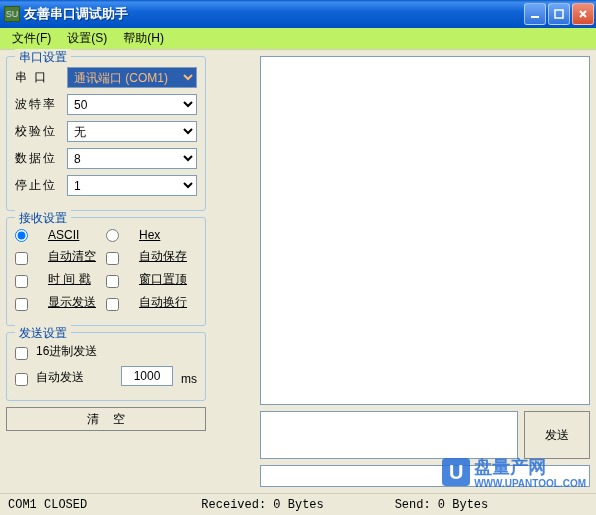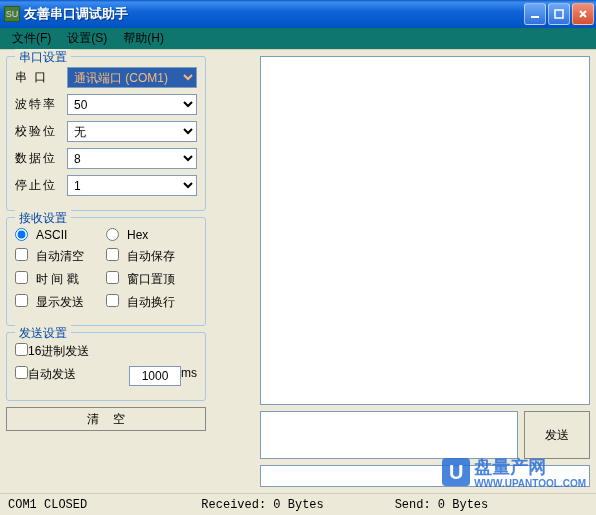--- a/index.html
+++ b/index.html
@@ -5,37 +5,37 @@
 * { box-sizing: border-box; margin: 0; padding: 0; }
 body { font-family: "Microsoft YaHei", SimSun, Arial, sans-serif; font-size: 12px; background: #ece9d8; width: 596px; height: 515px; overflow: hidden; }
 .titlebar { background: linear-gradient(to bottom, #0a5ac6 0%, #3d8cf0 8%, #1164d6 40%, #0052c4 100%); height: 28px; display: flex; align-items: center; padding: 0 2px 0 4px; color: white; }
 .titlebar-icon { width: 16px; height: 16px; background:#4a7a3a; border:1px solid #2a5a1a; margin-right: 4px; display:flex; align-items:center; justify-content:center; font-size:9px; color:#cde; }
 .titlebar-text { flex: 1; font-size: 13px; font-weight: bold; text-shadow: 1px 1px 1px rgba(0,0,0,0.4); }
 .titlebar-btns { display: flex; gap: 2px; }
 .tbbtn { width: 22px; height: 22px; border-radius: 3px; display: flex; align-items: center; justify-content: center; border: 1px solid rgba(255,255,255,0.5); cursor: pointer; }
 .tbbtn.min, .tbbtn.max { background: linear-gradient(to bottom,#6fa8f7,#2f72dc); }
 .tbbtn.close { background: linear-gradient(to bottom,#f08f7a,#d64f2f); }
 .tbbtn svg { width: 12px; height: 12px; }
-.menubar { background: #0f766e; height: 22px; border-bottom: 1px solid #d0cdb8; display: flex; align-items: center; padding: 0 4px; }
+.menubar { background: #bef264; height: 22px; border-bottom: 1px solid #d0cdb8; display: flex; align-items: center; padding: 0 4px; }
 .menuitem { padding: 2px 8px; cursor: pointer; }
 .content { display: flex; padding: 6px; gap: 6px; height: calc(515px - 28px - 22px - 22px); }
 .leftcol { width: 200px; display: flex; flex-direction: column; gap: 6px; }
 .groupbox { border: 1px solid #a8c8e8; border-radius: 3px; padding: 10px 8px 8px 8px; position: relative; background: #ece9d8; }
 .groupbox-title { position: absolute; top: -8px; left: 8px; background: #ece9d8; padding: 0 4px; color: #0046a8; font-size: 12px; }
 .row { display: flex; align-items: center; margin-bottom: 6px; gap: 6px; }
 .row label { width: 46px; letter-spacing: 2px; }
 .select { flex: 1; height: 21px; border: 1px solid #7f9db9; background: white; font-size: 12px; padding: 0 2px; }
 .select.highlight { background: #2a5fb0; color: #fdba74; }
 .btnrow { display:flex; gap:6px; margin-top:4px; }
 .btn { height: 24px; border: 1px solid #888; background: #ece9d8; padding: 0 10px; cursor: pointer; font-size: 12px; font-family: inherit; }
 .btn.strong { border: 2px solid #2a5fb0; }
 .btn:disabled { color: #999; border-color:#bbb; }
-.chkrow { display: flex; align-items: flex-start; margin-bottom: 6px; gap: 0; }
+.chkrow { display: flex; align-items: flex-end; margin-bottom: 6px; gap: 8px; }
 .chkcol { display: flex; flex-wrap: wrap; }
-.chkcell { width: 50%; display:flex; align-items:flex-start; gap:8px; margin-bottom:6px; }
+.chkcell { width: 50%; display:flex; align-items:flex-end; gap:20px; margin-bottom:6px;text-decoration:underline; }
 input[type=checkbox], input[type=radio] { width:13px; height:13px; }
 .numinput { width: 52px; height: 20px; border:1px solid #7f9db9; text-align:center; font-size:12px; }
 .wide-btn { width: 100%; height: 24px; border:1px solid #888; background:#ece9d8; cursor:pointer; letter-spacing:14px; padding-left:14px; font-size:12px; font-family:inherit; }
 .rightcol { flex:1; display:flex; flex-direction:column; gap:6px;padding-left:48px; }
 .recvbox { flex:1; border:1px solid #7f9db9; background:white; }
 .sendarea { display:flex; gap:6px; align-items:stretch; }
 .sendbox { flex:1; height:48px; border:1px solid #7f9db9; background:white; resize:none; font-family:inherit; font-size:12px; }
 .sendbtn { width:66px; border:1px solid #888; background:#ece9d8; cursor:pointer; font-size:12px; font-family:inherit; }
 .cmdrow { display:flex; gap:6px; }
 .cmdinput { flex:1; height:22px; border:1px solid #7f9db9; background:white; font-size:12px; }

